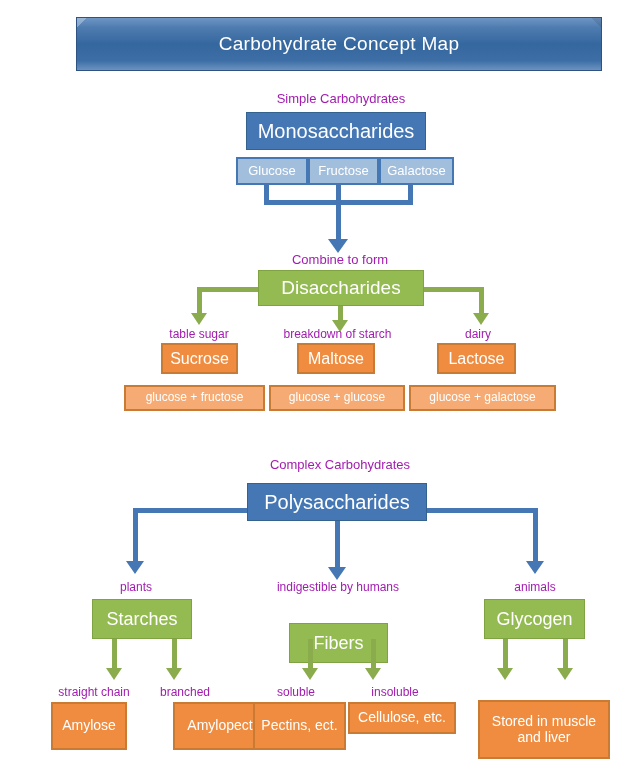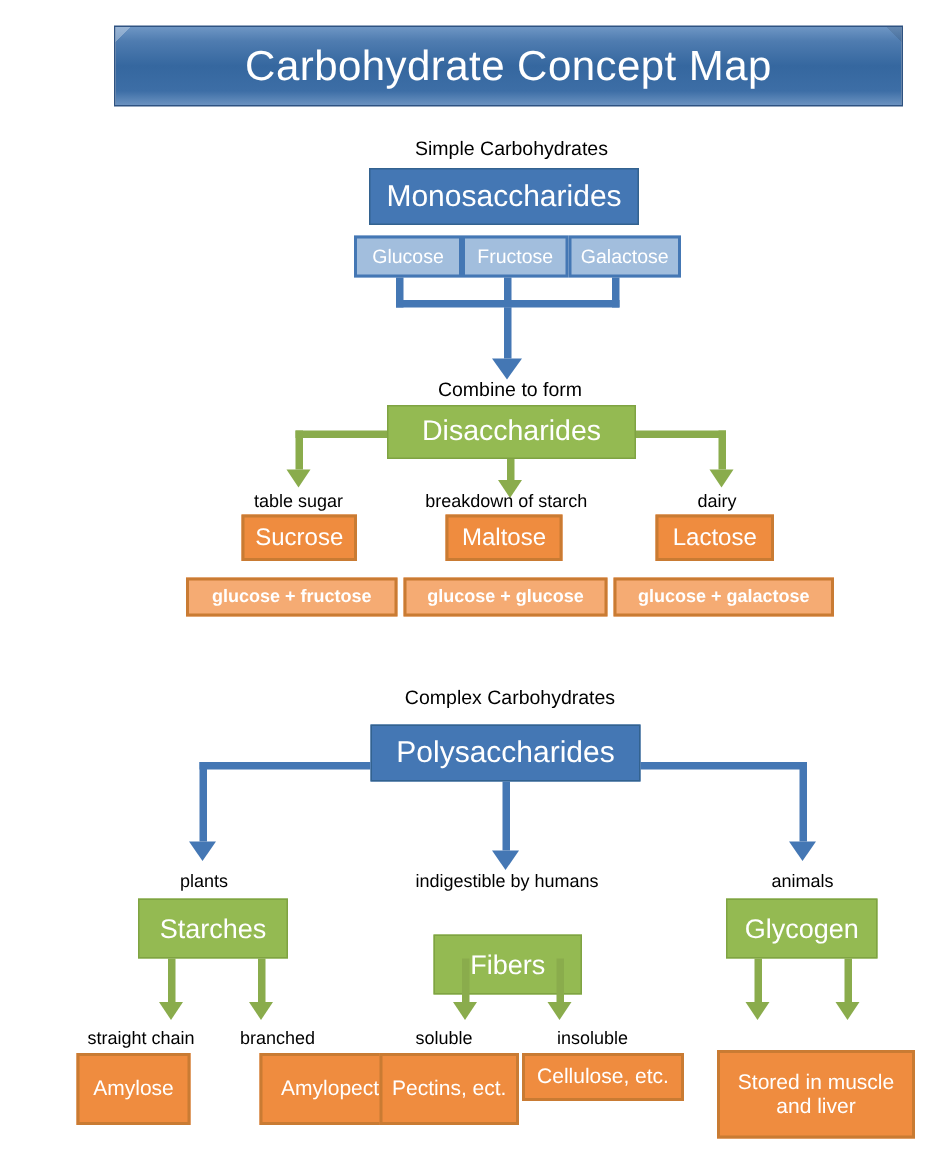--- a/index.html
+++ b/index.html
@@ -43,21 +43,21 @@
     position: absolute;
     left: 0; top: 0; right: 0; bottom: 0;
     background:
       linear-gradient(135deg, rgba(255,255,255,0.30) 0px, rgba(255,255,255,0.30) 7px, rgba(255,255,255,0) 7px),
       linear-gradient(225deg, rgba(0,0,0,0.10) 0px, rgba(0,0,0,0.10) 7px, rgba(0,0,0,0) 7px);
     pointer-events: none;
   }
   .title-bar span {
     position: relative;
     color: #ffffff;
-    font-size: 28px;
+    font-size: 19px;
     letter-spacing: 0.3px;
     z-index: 2;
   }
 
   
   .box {
     position: absolute;
     box-sizing: border-box;
     display: flex;
     align-items: center;
@@ -78,27 +78,27 @@
     background: #94ba52;
     border: 1px solid #7fa342;
   }
   .box-orange {
     background: #ef8c3f;
     border: 2px solid #c97b33;
   }
   .box-orange-light {
     background: #f5ab73;
     border: 2px solid #c97b33;
-    font-weight: bold;
+    font-weight: normal;
   }
 
   
   .label {
     position: absolute;
-    color: #000000;
+    color: #a21caf;
     font-size: 12px;
     white-space: nowrap;
     text-align: center;
     line-height: 1;
   }
   .label.big { font-size: 13px; }
 
   
   .bar {           
     position: absolute;

